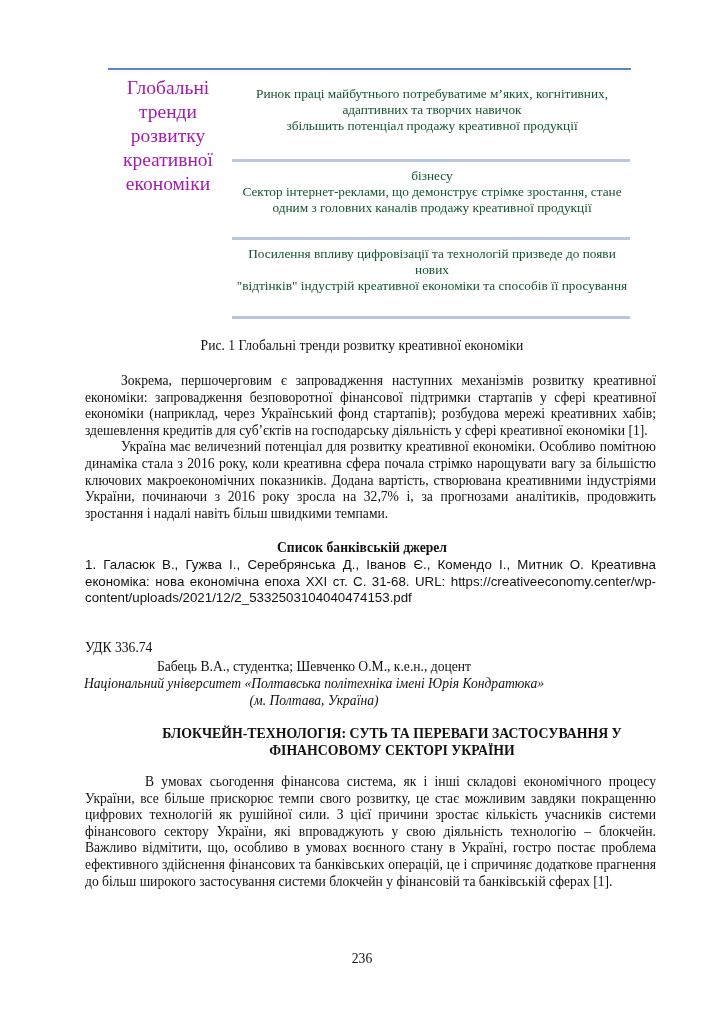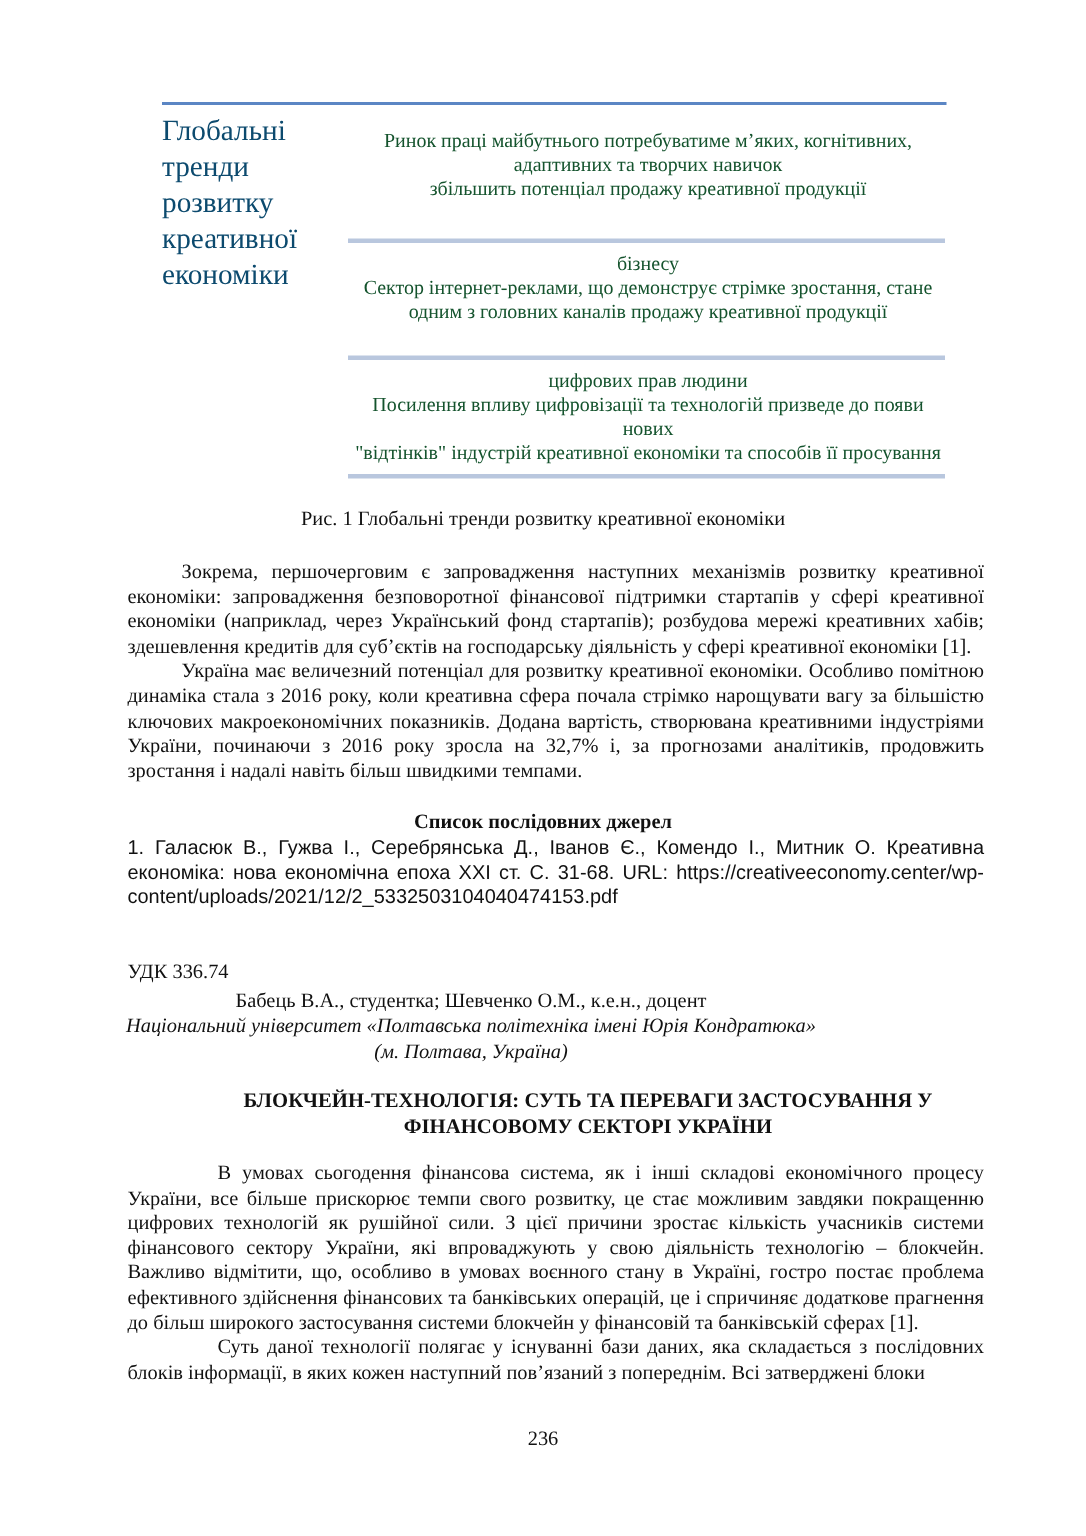--- a/index.html
+++ b/index.html
@@ -2,22 +2,22 @@
 <html><head>
 <meta charset="utf-8">
 <style>
   html, body { margin: 0; padding: 0; background: #ffffff; }
   body { width: 724px; height: 1024px; position: relative; overflow: hidden;
          font-family: "Liberation Serif", serif; color: #111; }
   .abs { position: absolute; }
 
   
   .fig-topline { left: 108px; top: 68px; width: 523px; height: 2px; background: #5b86c4; }
-  .fig-left { left: 108px; top: 76px; width: 120px; text-align: left;
-              font-size: 19.5px; line-height: 24px; color: #0c4a6e; }
+  .fig-left { left: 108px; top: 76px; width: 120px; text-align: center;
+              font-size: 19.5px; line-height: 24px; color: #a21caf; }
   .fig-block { left: 232px; width: 400px; text-align: center; font-size: 13.3px; line-height: 16px; color: #14532d; }
   .fig-sep { left: 232px; width: 398px; height: 3px; background: #b9c7de; }
 
   .caption { left: 0; width: 724px; top: 338px; text-align: center; font-size: 13.6px; }
 
   .para { left: 85px; width: 571px; font-size: 13.6px; line-height: 16.6px; text-align: justify; }
   .para p { margin: 0; }
   .indent1 { text-indent: 36px; }
   .indent2 { text-indent: 60px; }
 
@@ -52,44 +52,42 @@
 <div class="abs fig-sep" style="top:159px;"></div>
 
 <div class="abs fig-block" style="top:168px;">
   <div>бізнесу</div>
   <div>Сектор інтернет-реклами, що демонструє стрімке зростання, стане</div>
   <div>одним з головних каналів продажу креативної продукції</div>
 </div>
 <div class="abs fig-sep" style="top:237px;"></div>
 
 <div class="abs fig-block" style="top:246px;">
-  <div>цифрових прав людини</div>
   <div>Посилення впливу цифровізації та технологій призведе до появи нових</div>
   <div>"відтінків" індустрій креативної економіки та способів її просування</div>
 </div>
 <div class="abs fig-sep" style="top:316px;"></div>
 
 <div class="abs caption">Рис. 1 Глобальні тренди розвитку креативної економіки</div>
 
 <div class="abs para" style="top:373px;">
   <p class="indent1">Зокрема, першочерговим є запровадження наступних механізмів розвитку креативної економіки: запровадження безповоротної фінансової підтримки стартапів у сфері креативної економіки (наприклад, через Український фонд стартапів); розбудова мережі креативних хабів; здешевлення кредитів для суб’єктів на господарську діяльність у сфері креативної економіки [1].</p>
   <p class="indent1">Україна має величезний потенціал для розвитку креативної економіки. Особливо помітною динаміка стала з 2016 року, коли креативна сфера почала стрімко нарощувати вагу за більшістю ключових макроекономічних показників. Додана вартість, створювана креативними індустріями України, починаючи з 2016 року зросла на 32,7% і, за прогнозами аналітиків, продовжить зростання і надалі навіть більш швидкими темпами.</p>
 </div>
 
-<div class="abs refs-title" style="top:540px;">Список послідовних джерел</div>
+<div class="abs refs-title" style="top:540px;">Список банківській джерел</div>
 <div class="abs ref" style="top:557px;">1. Галасюк В., Гужва І., Серебрянська Д., Іванов Є., Комендо І., Митник О. Креативна економіка: нова економічна епоха ХХІ ст. С. 31-68. URL: https://creativeeconomy.center/wp-content/uploads/2021/12/2_5332503104040474153.pdf</div>
 
 <div class="abs udk">УДК 336.74</div>
 <div class="abs center-line" style="top:659px;">Бабець В.А., студентка; Шевченко О.М., к.е.н., доцент</div>
 <div class="abs center-line italic" style="top:676px;">Національний університет «Полтавська політехніка імені Юрія Кондратюка»</div>
 <div class="abs center-line italic" style="top:693px;">(м. Полтава, Україна)</div>
 
 <div class="abs title" style="top:726px;">
   <div>БЛОКЧЕЙН-ТЕХНОЛОГІЯ: СУТЬ ТА ПЕРЕВАГИ ЗАСТОСУВАННЯ У</div>
   <div>ФІНАНСОВОМУ СЕКТОРІ УКРАЇНИ</div>
 </div>
 
 <div class="abs para" style="top:774px;">
   <p class="indent2">В умовах сьогодення фінансова система, як і інші складові економічного процесу України, все більше прискорює темпи свого розвитку, це стає можливим завдяки покращенню цифрових технологій як рушійної сили. З цієї причини зростає кількість учасників системи фінансового сектору України, які впроваджують у свою діяльність технологію – блокчейн. Важливо відмітити, що, особливо в умовах воєнного стану в Україні, гостро постає проблема ефективного здійснення фінансових та банківських операцій, це і спричиняє додаткове прагнення до більш широкого застосування системи блокчейн у фінансовій та банківській сферах [1].</p>
-  <p class="indent2">Суть даної технології полягає у існуванні бази даних, яка складається з послідовних блоків інформації, в яких кожен наступний пов’язаний з попереднім. Всі затверджені блоки</p>
 </div>
 
 <div class="abs pagenum">236</div>
 
 </body></html>

